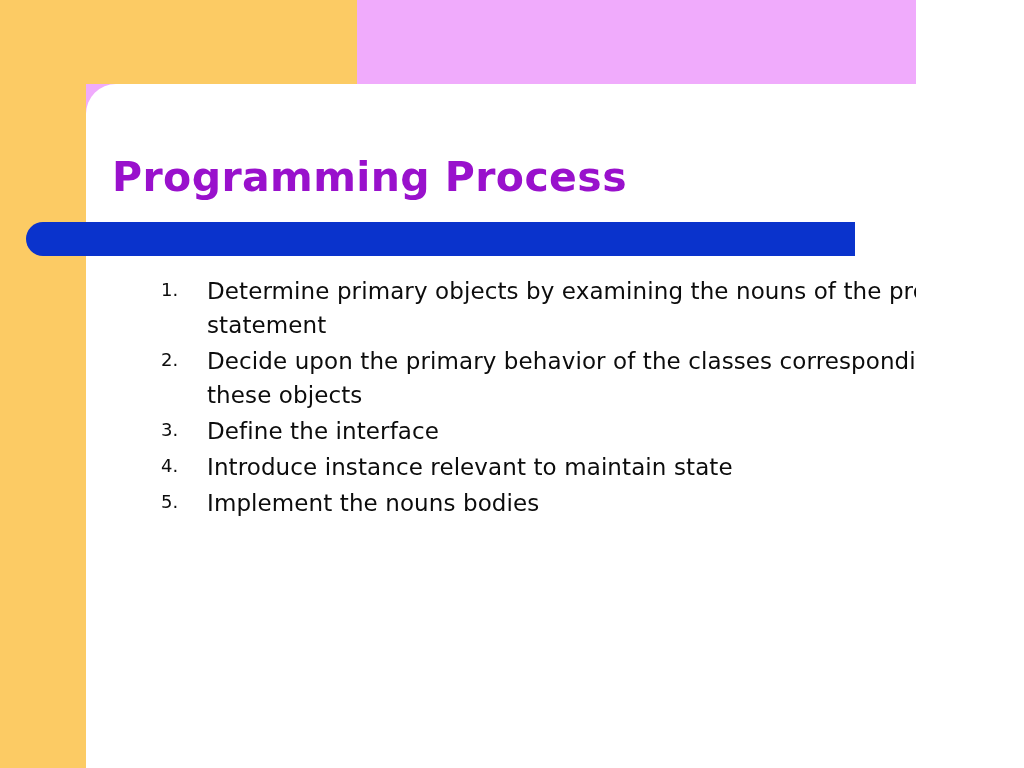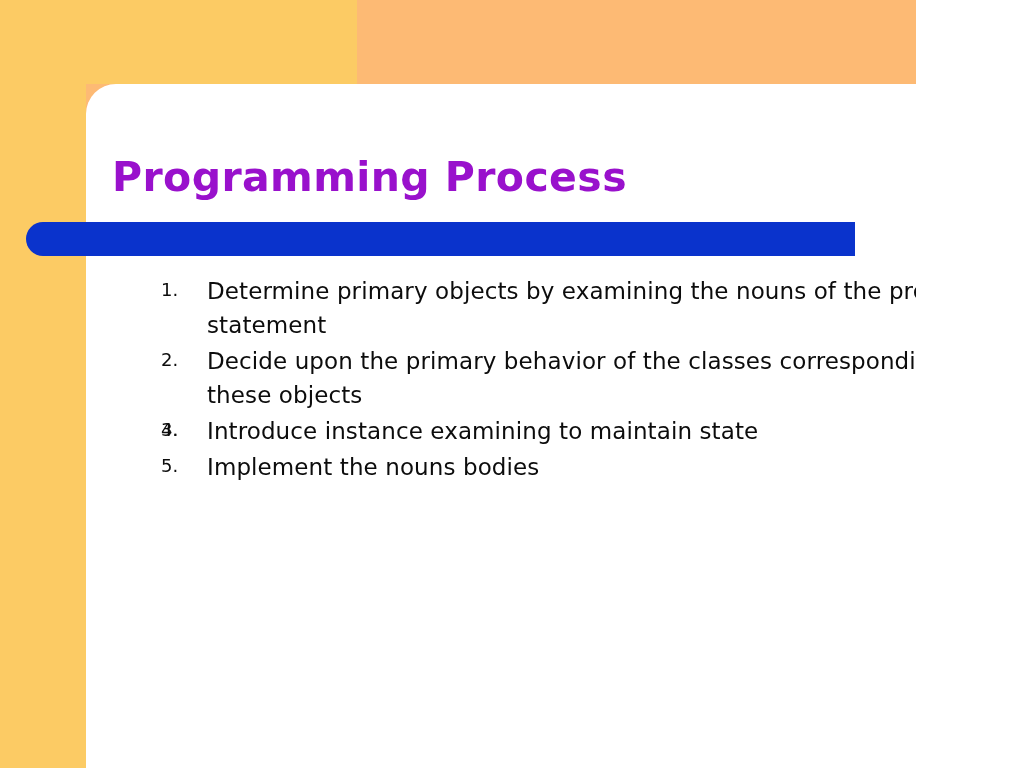--- a/index.html
+++ b/index.html
@@ -9,21 +9,21 @@
     background: #ffffff;
   }
   body {
     font-family: "DejaVu Sans", sans-serif;
   }
 
   #slide {
     position: relative;
     width: 916px;
     height: 768px;
-    background: #fdba74;
+    background: #f0abfc;
     overflow: hidden;
   }
 
   
   .deco-yellow-stripe {
     position: absolute;
     left: 0;
     top: 0;
     width: 86px;
     height: 768px;
@@ -172,24 +172,25 @@
       <li class="num-item">
         <span class="num-marker">1.</span>
         <span class="num-text">Determine primary objects by examining the nouns of the problem statement</span>
       </li>
       <li class="num-item">
         <span class="num-marker">2.</span>
         <span class="num-text">Decide upon the primary behavior of the classes corresponding to these objects</span>
       </li>
       <li class="num-item">
         <span class="num-marker">3.</span>
+        <span class="num-text">Define the interface</span>
       </li>
       <li class="num-item">
         <span class="num-marker">4.</span>
-        <span class="num-text">Introduce instance examining to maintain state</span>
+        <span class="num-text">Introduce instance relevant to maintain state</span>
       </li>
       <li class="num-item">
         <span class="num-marker">5.</span>
         <span class="num-text">Implement the nouns bodies</span>
       </li>
     </ol>
 
   </div>
 </div>
 

